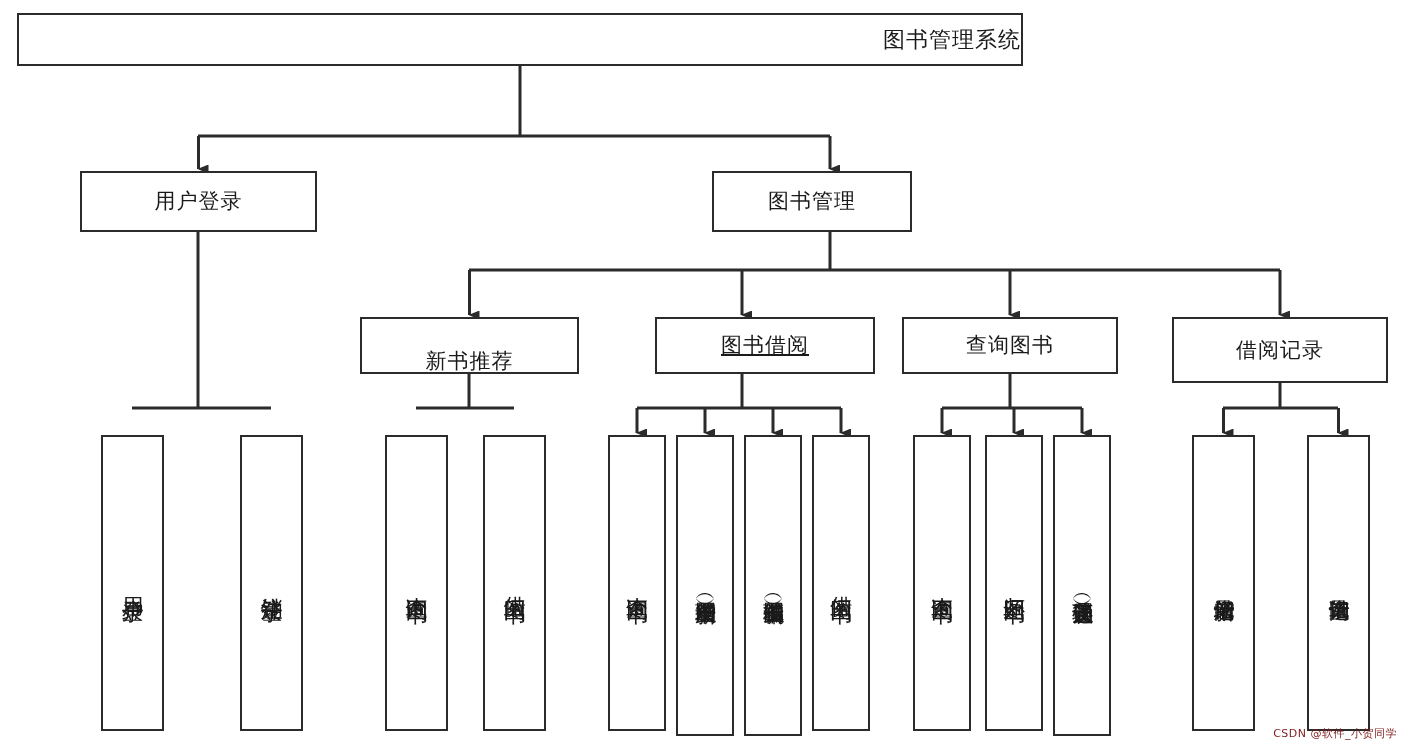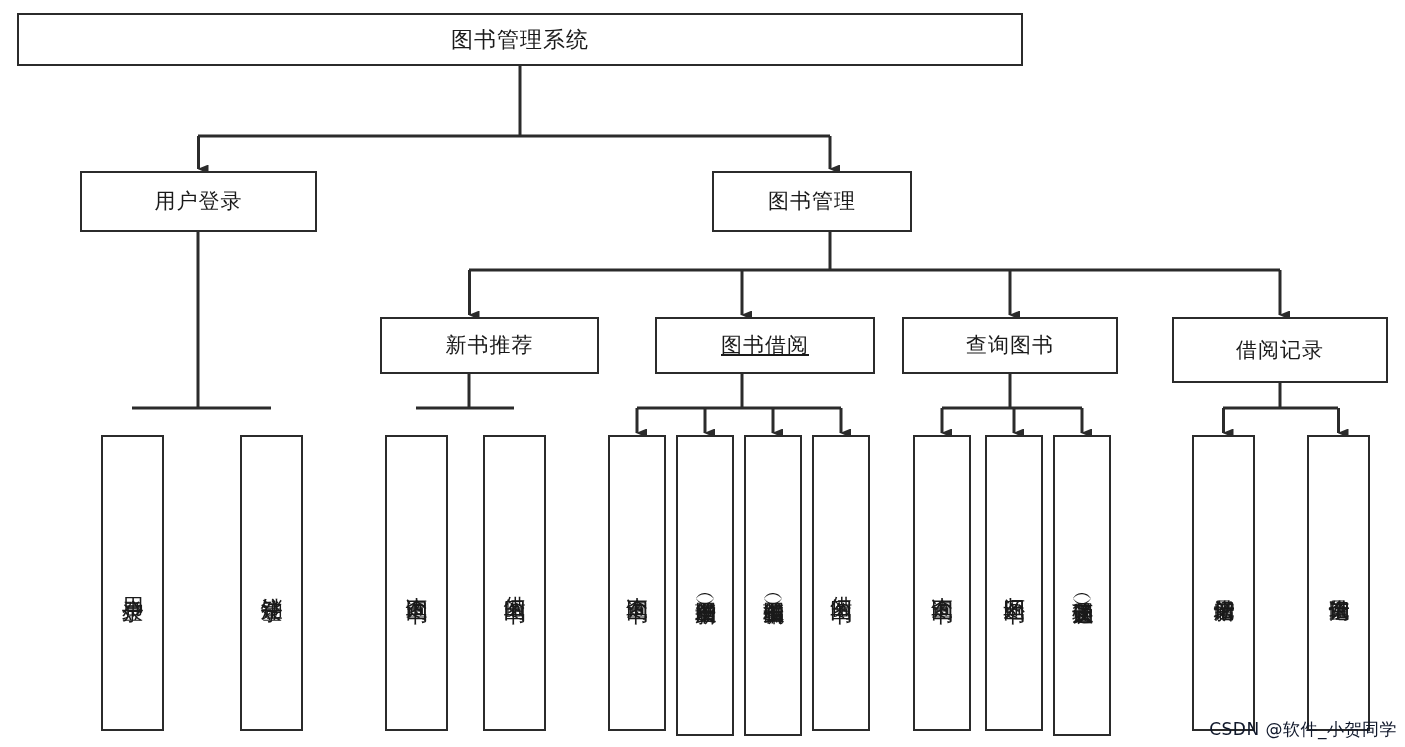--- a/index.html
+++ b/index.html
@@ -64,22 +64,22 @@
   }
   .node.vert.tight .node-label {
     font-size: 21px;
     letter-spacing: 0px;
     line-height: 1.02;
   }
   .watermark {
     position: absolute;
     right: 8px;
     bottom: 6px;
-    font-size: 17px;
-    color: #0f172a;
+    font-size: 11px;
+    color: #7f1d1d;
     letter-spacing: 0.5px;
     white-space: nowrap;
   }
 </style>
 </head>
 <body>
 
 <div id="canvas">
   <svg id="wires" viewBox="0 0 1405 747">
     <defs>
@@ -114,30 +114,30 @@
         <line x1="841" y1="408" x2="841" y2="433" marker-end="url(#arrowhead)"></line>
         <line x1="942" y1="408" x2="942" y2="433" marker-end="url(#arrowhead)"></line>
         <line x1="1014" y1="408" x2="1014" y2="433" marker-end="url(#arrowhead)"></line>
         <line x1="1082" y1="408" x2="1082" y2="433" marker-end="url(#arrowhead)"></line>
         <line x1="1223.5" y1="408" x2="1223.5" y2="433" marker-end="url(#arrowhead)"></line>
         <line x1="1338.5" y1="408" x2="1338.5" y2="433" marker-end="url(#arrowhead)"></line>
       </g>
   </svg>
 
   <div id="node-layer">
-      <div class="node horiz root" style="left: 17px; top: 13px; width: 1006px; height: 53px;">
+      <div class="node horiz root" style="left: 17px; top: 13px; width: 1006px; height: 53px; justify-content: flex-end;">
         <span class="node-label">图书管理系统</span>
       </div>
       <div class="node horiz" style="left: 80px; top: 171px; width: 237px; height: 61px;">
         <span class="node-label">用户登录</span>
       </div>
       <div class="node horiz" style="left: 712px; top: 171px; width: 200px; height: 61px;">
         <span class="node-label">图书管理</span>
       </div>
-      <div class="node horiz" style="left: 380px; top: 317px; width: 219px; height: 57px;">
+      <div class="node horiz" style="left: 360px; top: 317px; width: 219px; height: 57px; align-items: flex-end;">
         <span class="node-label">新书推荐</span>
       </div>
       <div class="node horiz" style="left: 655px; top: 317px; width: 220px; height: 57px; text-decoration: underline;">
         <span class="node-label">图书借阅</span>
       </div>
       <div class="node horiz" style="left: 902px; top: 317px; width: 216px; height: 57px;">
         <span class="node-label">查询图书</span>
       </div>
       <div class="node horiz" style="left: 1172px; top: 317px; width: 216px; height: 66px;">
         <span class="node-label">借阅记录</span>

